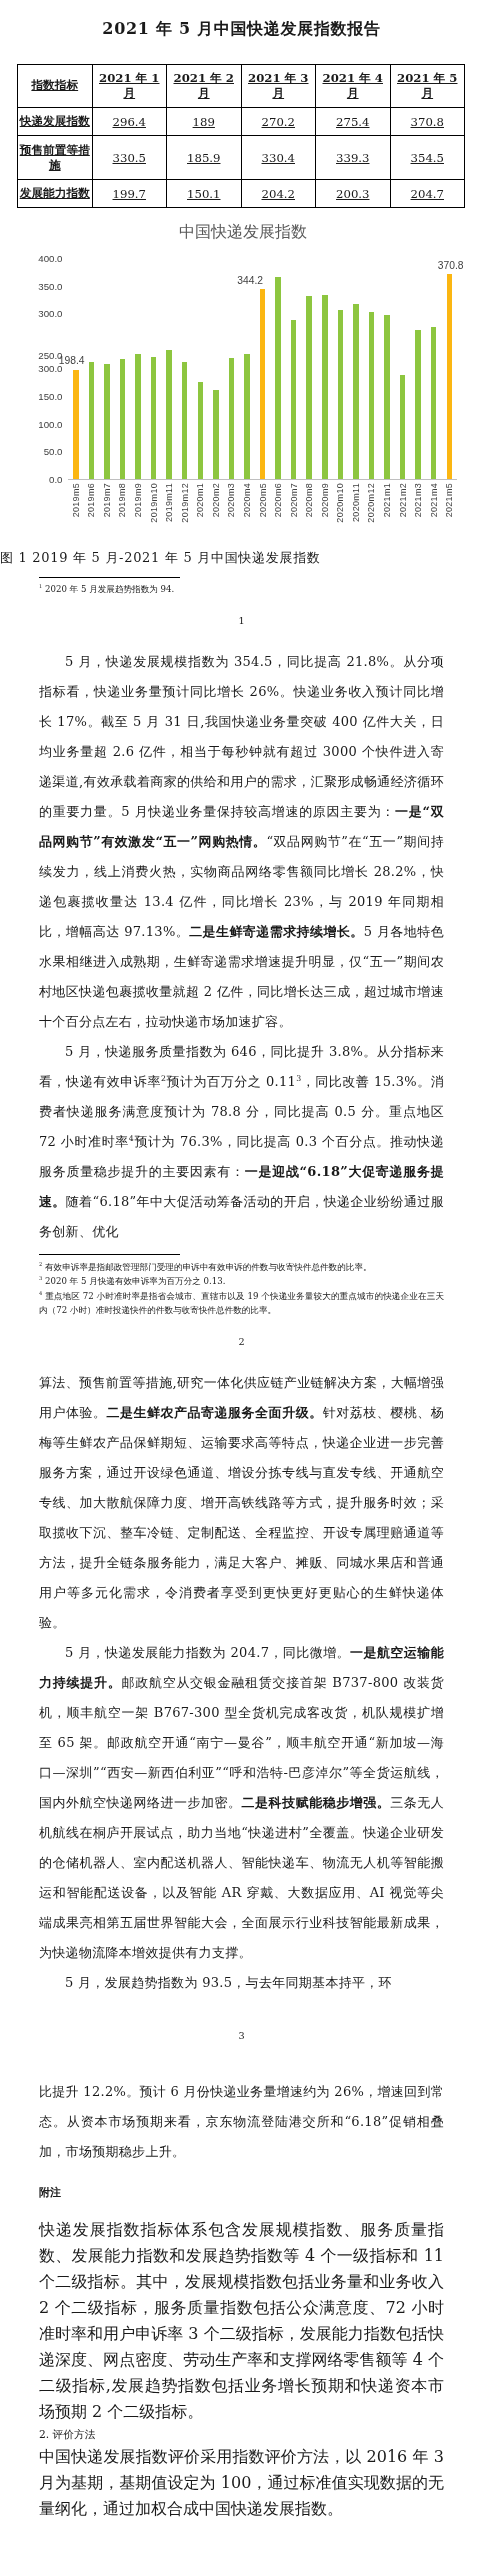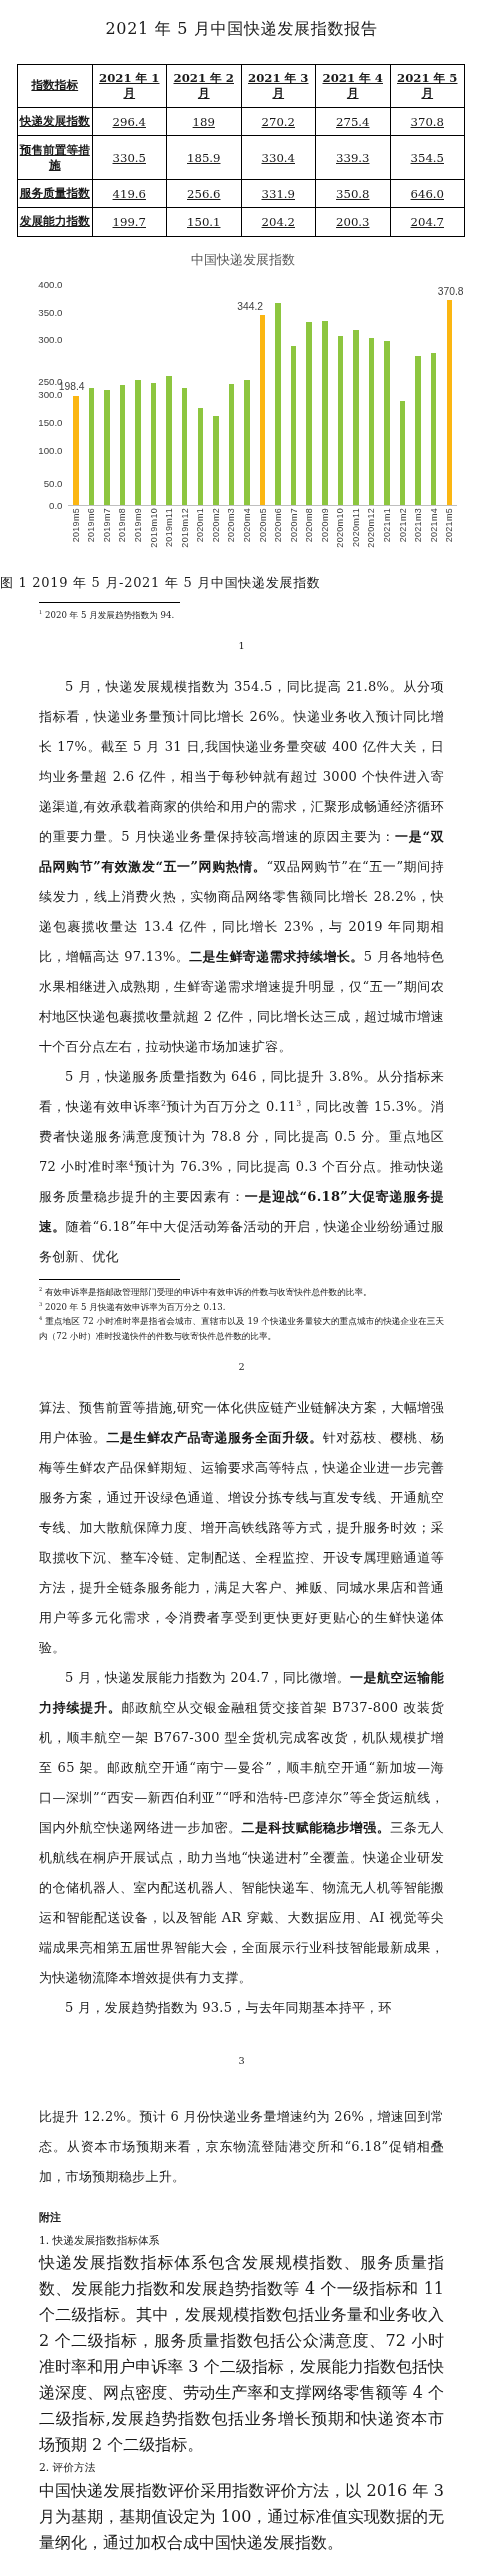--- a/index.html
+++ b/index.html
@@ -1,37 +1,37 @@
 <!DOCTYPE html>
 <html style="font-size:11px"><head>
 <meta charset="utf-8">
 <style>
   html,body{margin:0;padding:0;background:#ffffff;}
   .page{width:483px;margin:0 auto;background:#fff;color:#1a1a1a;
         font-family:"DejaVu Serif","Liberation Serif",serif;}
-  .report-title{font-size:16px;font-weight:400;text-align:center;
+  .report-title{font-size:16px;font-weight:700;text-align:center;
         margin:19.3px 28px 23.4px 28px;letter-spacing:0.7px;}
   .body-text{font-size:13px;line-height:30px;text-align:justify;
         margin:0 39px;letter-spacing:0.3px;}
   .body-text.indent{text-indent:2em;}
   .body-text .b{font-weight:700;}
   sup{vertical-align:super;font-size:60%;line-height:0;}
 
   
   table.idx{border-collapse:collapse;width:448px;margin:4.1px 17px 7px 17px;
         table-layout:fixed;}
   table.idx th,table.idx td{border:0.7px solid #000;text-align:center;
         font-size:11.7px;padding:6.2px 1.4px;}
   table.idx th{font-weight:700;}
   table.idx td.rowlabel{font-weight:700;}
   table.idx{border-top:1.4px solid #000;border-bottom:1.4px solid #000;text-decoration:underline;}
 
   
   .chart{margin:14px 26px 0 29px;font-family:"Liberation Sans","DejaVu Sans",sans-serif;}
-  .chart-title{text-align:center;color:#595959;font-size:13px;margin-bottom:15px;}
+  .chart-title{text-align:center;color:#595959;font-size:16px;margin-bottom:15px;}
   .chart-body{display:flex;}
   .y-axis{position:relative;width:39px;height:221px;flex:none;}
   .y-axis span{position:absolute;right:5.5px;font-size:9.7px;color:#404040;
         transform:translateY(-50%);}
   .plot-wrap{flex:1;}
   .plot{height:221px;display:flex;align-items:flex-end;
         border-bottom:0.7px solid #bfbfbf;position:relative;}
   .slot{flex:1;position:relative;display:flex;justify-content:center;
         align-items:flex-end;height:100%;}
   .bar{width:5.5px;}
@@ -45,21 +45,21 @@
 
   
   .fnblock{margin:7px 39px 0 39px;}
   .fnrule{width:141px;border-top:1px solid #000;margin-bottom:4.8px;}
   .fnline{font-size:8.6px;line-height:14.5px;text-align:justify;color:#1a1a1a;}
   .pagenum{text-align:center;font-size:9.7px;margin:18px 0 21px 0;}
   .pagenum.big-gap{margin:32px 0 36px 0;}
 
   
   .notes{margin:18px 39px 28px 39px;}
-  .notes-title{font-size:11px;font-weight:700;margin-bottom:6px;}
+  .notes-title{font-size:11px;font-weight:700;margin-bottom:17px;}
   .note-heading{font-size:10.7px;line-height:19.3px;}
   .note-body{font-size:16px;line-height:26px;text-align:justify;}
 </style>
 </head>
 <body>
 
 <div class="page">
 
   <h1 class="report-title">2021 年 5 月中国快递发展指数报告</h1>
 
@@ -86,44 +86,36 @@
         </tr>
         <tr>
           <td class="rowlabel">预售前置等措施</td>
           <td>330.5</td>
           <td>185.9</td>
           <td>330.4</td>
           <td>339.3</td>
           <td>354.5</td>
         </tr>
         <tr>
-          <td class="rowlabel">服务质量指数</td>
-          <td>419.6</td>
-          <td>256.6</td>
-          <td>331.9</td>
-          <td>350.8</td>
-          <td>646.0</td>
-        </tr>
-        <tr>
           <td class="rowlabel">发展能力指数</td>
           <td>199.7</td>
           <td>150.1</td>
           <td>204.2</td>
           <td>200.3</td>
           <td>204.7</td>
         </tr>
       </tbody>
   </table>
 
   <div class="chart">
     <div class="chart-title">中国快递发展指数</div>
     <div class="chart-body">
       <div class="y-axis">
           <span style="top: 221px;">0.0</span>
-          <span style="top: 199px;">50.0</span>
+          <span style="top: 193px;">50.0</span>
           <span style="top: 166px;">100.0</span>
           <span style="top: 138px;">150.0</span>
           <span style="top: 110px;">300.0</span>
           <span style="top: 83px; margin-top: 14px;">250.0</span>
           <span style="top: 55px;">300.0</span>
           <span style="top: 28px;">350.0</span>
           <span style="top: 0px;">400.0</span>
         </div>
       <div class="plot-wrap">
         <div class="plot">
@@ -319,21 +311,20 @@
 
   <p class="body-text indent"><span>5 月，发展趋势指数为 93.5，与去年同期基本持平，环</span></p>
 
   <div class="pagenum big-gap">3</div>
 
   <p class="body-text"><span>比提升 12.2%。预计 6 月份快递业务量增速约为 26%，增速回到常态。从资本市场预期来看，京东物流登陆港交所和“6.18”促销相叠加，市场预期稳步上升。</span></p>
 
   <div class="notes">
     <div class="notes-title">附注</div>
     <div>
-        <div class="note-heading">1. 快递发展指数指标体系</div>
         <div class="note-body">快递发展指数指标体系包含发展规模指数、服务质量指数、发展能力指数和发展趋势指数等 4 个一级指标和 11 个二级指标。其中，发展规模指数包括业务量和业务收入 2 个二级指标，服务质量指数包括公众满意度、72 小时准时率和用户申诉率 3 个二级指标，发展能力指数包括快递深度、网点密度、劳动生产率和支撑网络零售额等 4 个二级指标,发展趋势指数包括业务增长预期和快递资本市场预期 2 个二级指标。</div>
         <div class="note-heading">2. 评价方法</div>
         <div class="note-body">中国快递发展指数评价采用指数评价方法，以 2016 年 3 月为基期，基期值设定为 100，通过标准值实现数据的无量纲化，通过加权合成中国快递发展指数。</div>
       </div>
   </div>
 
 </div>
 
 
 </body></html>

